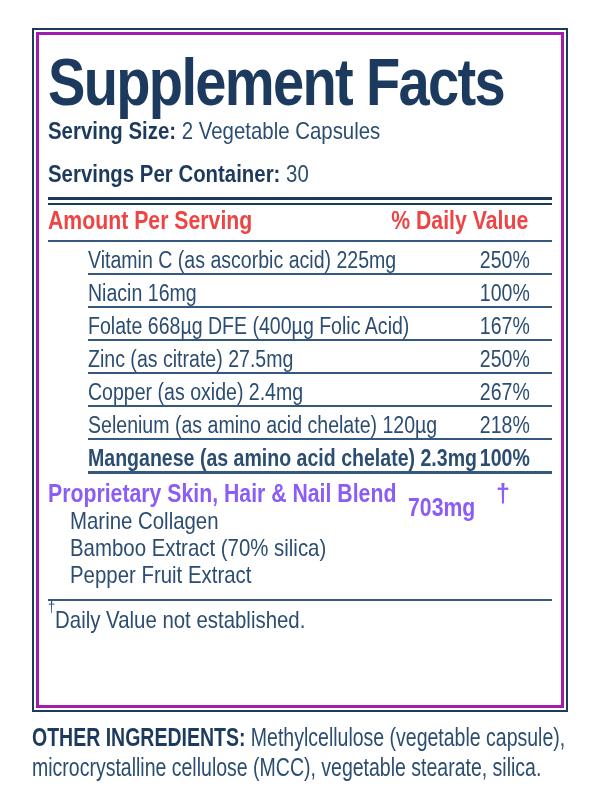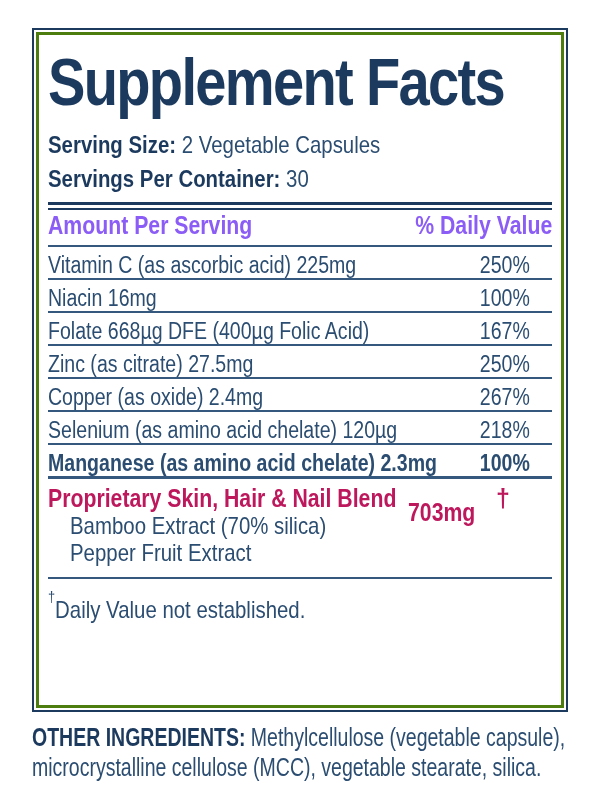--- a/index.html
+++ b/index.html
@@ -5,60 +5,60 @@
   html,body{margin:0;padding:0;}
   body{
     width:600px;height:808px;background:#ffffff;position:relative;
     font-family:"Liberation Sans", sans-serif;color:#2b4d71;overflow:hidden;
   }
   .panel{
     position:absolute;left:32px;top:28px;width:536px;height:684px;
     box-sizing:border-box;border:2px solid #1c3a5e;padding:2px;background:#fff;
   }
   .panel-inner{
-    height:100%;box-sizing:border-box;border:3px solid #4d7c0f;
+    height:100%;box-sizing:border-box;border:3px solid #a21caf;
     padding:2px 9px 0 9px;position:relative;
   }
   
   .cx{display:inline-block;transform:scaleX(.85);transform-origin:0 50%;white-space:nowrap;}
   .cxr{display:inline-block;transform:scaleX(.85);transform-origin:100% 50%;white-space:nowrap;}
   .title{margin-top:12px;font-size:66px;line-height:66px;font-weight:700;
     color:#1c3a5e;letter-spacing:-2px;}
-  .serv{margin-top:17px;font-size:24px;line-height:26px;}
+  .serv{margin-top:3px;font-size:24px;line-height:26px;}
   .serv .lbl{font-weight:700;color:#1c3a5e;}
   .bar{margin-top:10px;border-top:3px solid #1c3a5e;height:3px;border-bottom:2px solid #1c3a5e;}
   .hdr{position:relative;padding:2px 0 7px 0;border-bottom:2px solid #35587e;
-    font-size:25px;line-height:26px;font-weight:700;color:#8b5cf6;}
-  .hdr .right{position:absolute;right:0;top:2px;}
+    font-size:25px;line-height:26px;font-weight:700;color:#ef4444;}
+  .hdr .right{position:absolute;right:24px;top:2px;}
   .row{position:relative;padding:6px 0 0 0;border-bottom:2px solid #35587e;
-    font-size:23px;line-height:25px;}
+    font-size:23px;line-height:25px;margin-left:40px;}
   .row:last-child{border-bottom-width:3px;font-weight:bold;}
   .row .dvv{position:absolute;right:22px;top:6px;text-align:center;}
   .blend-h{position:relative;padding-top:6px;font-size:25px;line-height:27px;
-    font-weight:700;color:#be185d;}
+    font-weight:700;color:#8b5cf6;}
   .blend-amt{position:absolute;left:360px;top:20px;}
   .blend-dag{position:absolute;left:448px;top:6px;}
   .blend-item{font-size:24px;line-height:27px;padding-left:22px;}
   .footrule{margin-top:11px;border-top:2px solid #35587e;}
-  .footnote{padding-top:12px;font-size:24px;line-height:26px;}
+  .footnote{padding-top:0;font-size:24px;line-height:26px;}
   .footnote sup{font-size:15px;position:relative;top:-7px;}
   .other{position:absolute;left:32px;top:722px;width:560px;font-size:25px;line-height:30px;text-align:right;}
   .oline{display:block;transform:scaleX(.78);transform-origin:0 50%;white-space:nowrap;}
   .other .lbl{font-weight:700;color:#1c3a5e;}
 </style>
 </head>
 <body>
 
 <div class="panel">
   <div class="panel-inner">
 
     <div class="title"><span class="cx">Supplement Facts</span></div>
 
     <div class="serv"><span class="cx"><span class="lbl">Serving Size:</span> <span>2 Vegetable Capsules</span></span></div>
-    <div class="serv" style="margin-top:8px;"><span class="cx"><span class="lbl">Servings Per Container:</span> <span>30</span></span></div>
+    <div class="serv" style="margin-top:17px;"><span class="cx"><span class="lbl">Servings Per Container:</span> <span>30</span></span></div>
 
     <div class="bar"></div>
 
     <div class="hdr">
       <span class="cx">Amount Per Serving</span>
       <span class="right"><span class="cxr">% Daily Value</span></span>
     </div>
 
     <div id="rows">
         <div class="row"><span class="cx">Vitamin C (as ascorbic acid) 225mg</span><span class="dvv"><span class="cxr">250%</span></span></div>
@@ -70,20 +70,21 @@
         <div class="row"><span class="cx">Manganese (as amino acid chelate) 2.3mg</span><span class="dvv"><span class="cxr">100%</span></span></div>
       </div>
 
     <div class="blend-h">
       <span class="cx">Proprietary Skin, Hair &amp; Nail Blend</span>
       <span class="blend-amt"><span class="cx">703mg</span></span>
       <span class="blend-dag">†</span>
     </div>
 
     <div id="blend-items">
+        <div class="blend-item"><span class="cx">Marine Collagen</span></div>
         <div class="blend-item"><span class="cx">Bamboo Extract (70% silica)</span></div>
         <div class="blend-item"><span class="cx">Pepper Fruit Extract</span></div>
       </div>
 
     <div class="footrule"></div>
     <div class="footnote"><span class="cx"><sup>†</sup><span>Daily Value not established.</span></span></div>
 
   </div>
 </div>
 

